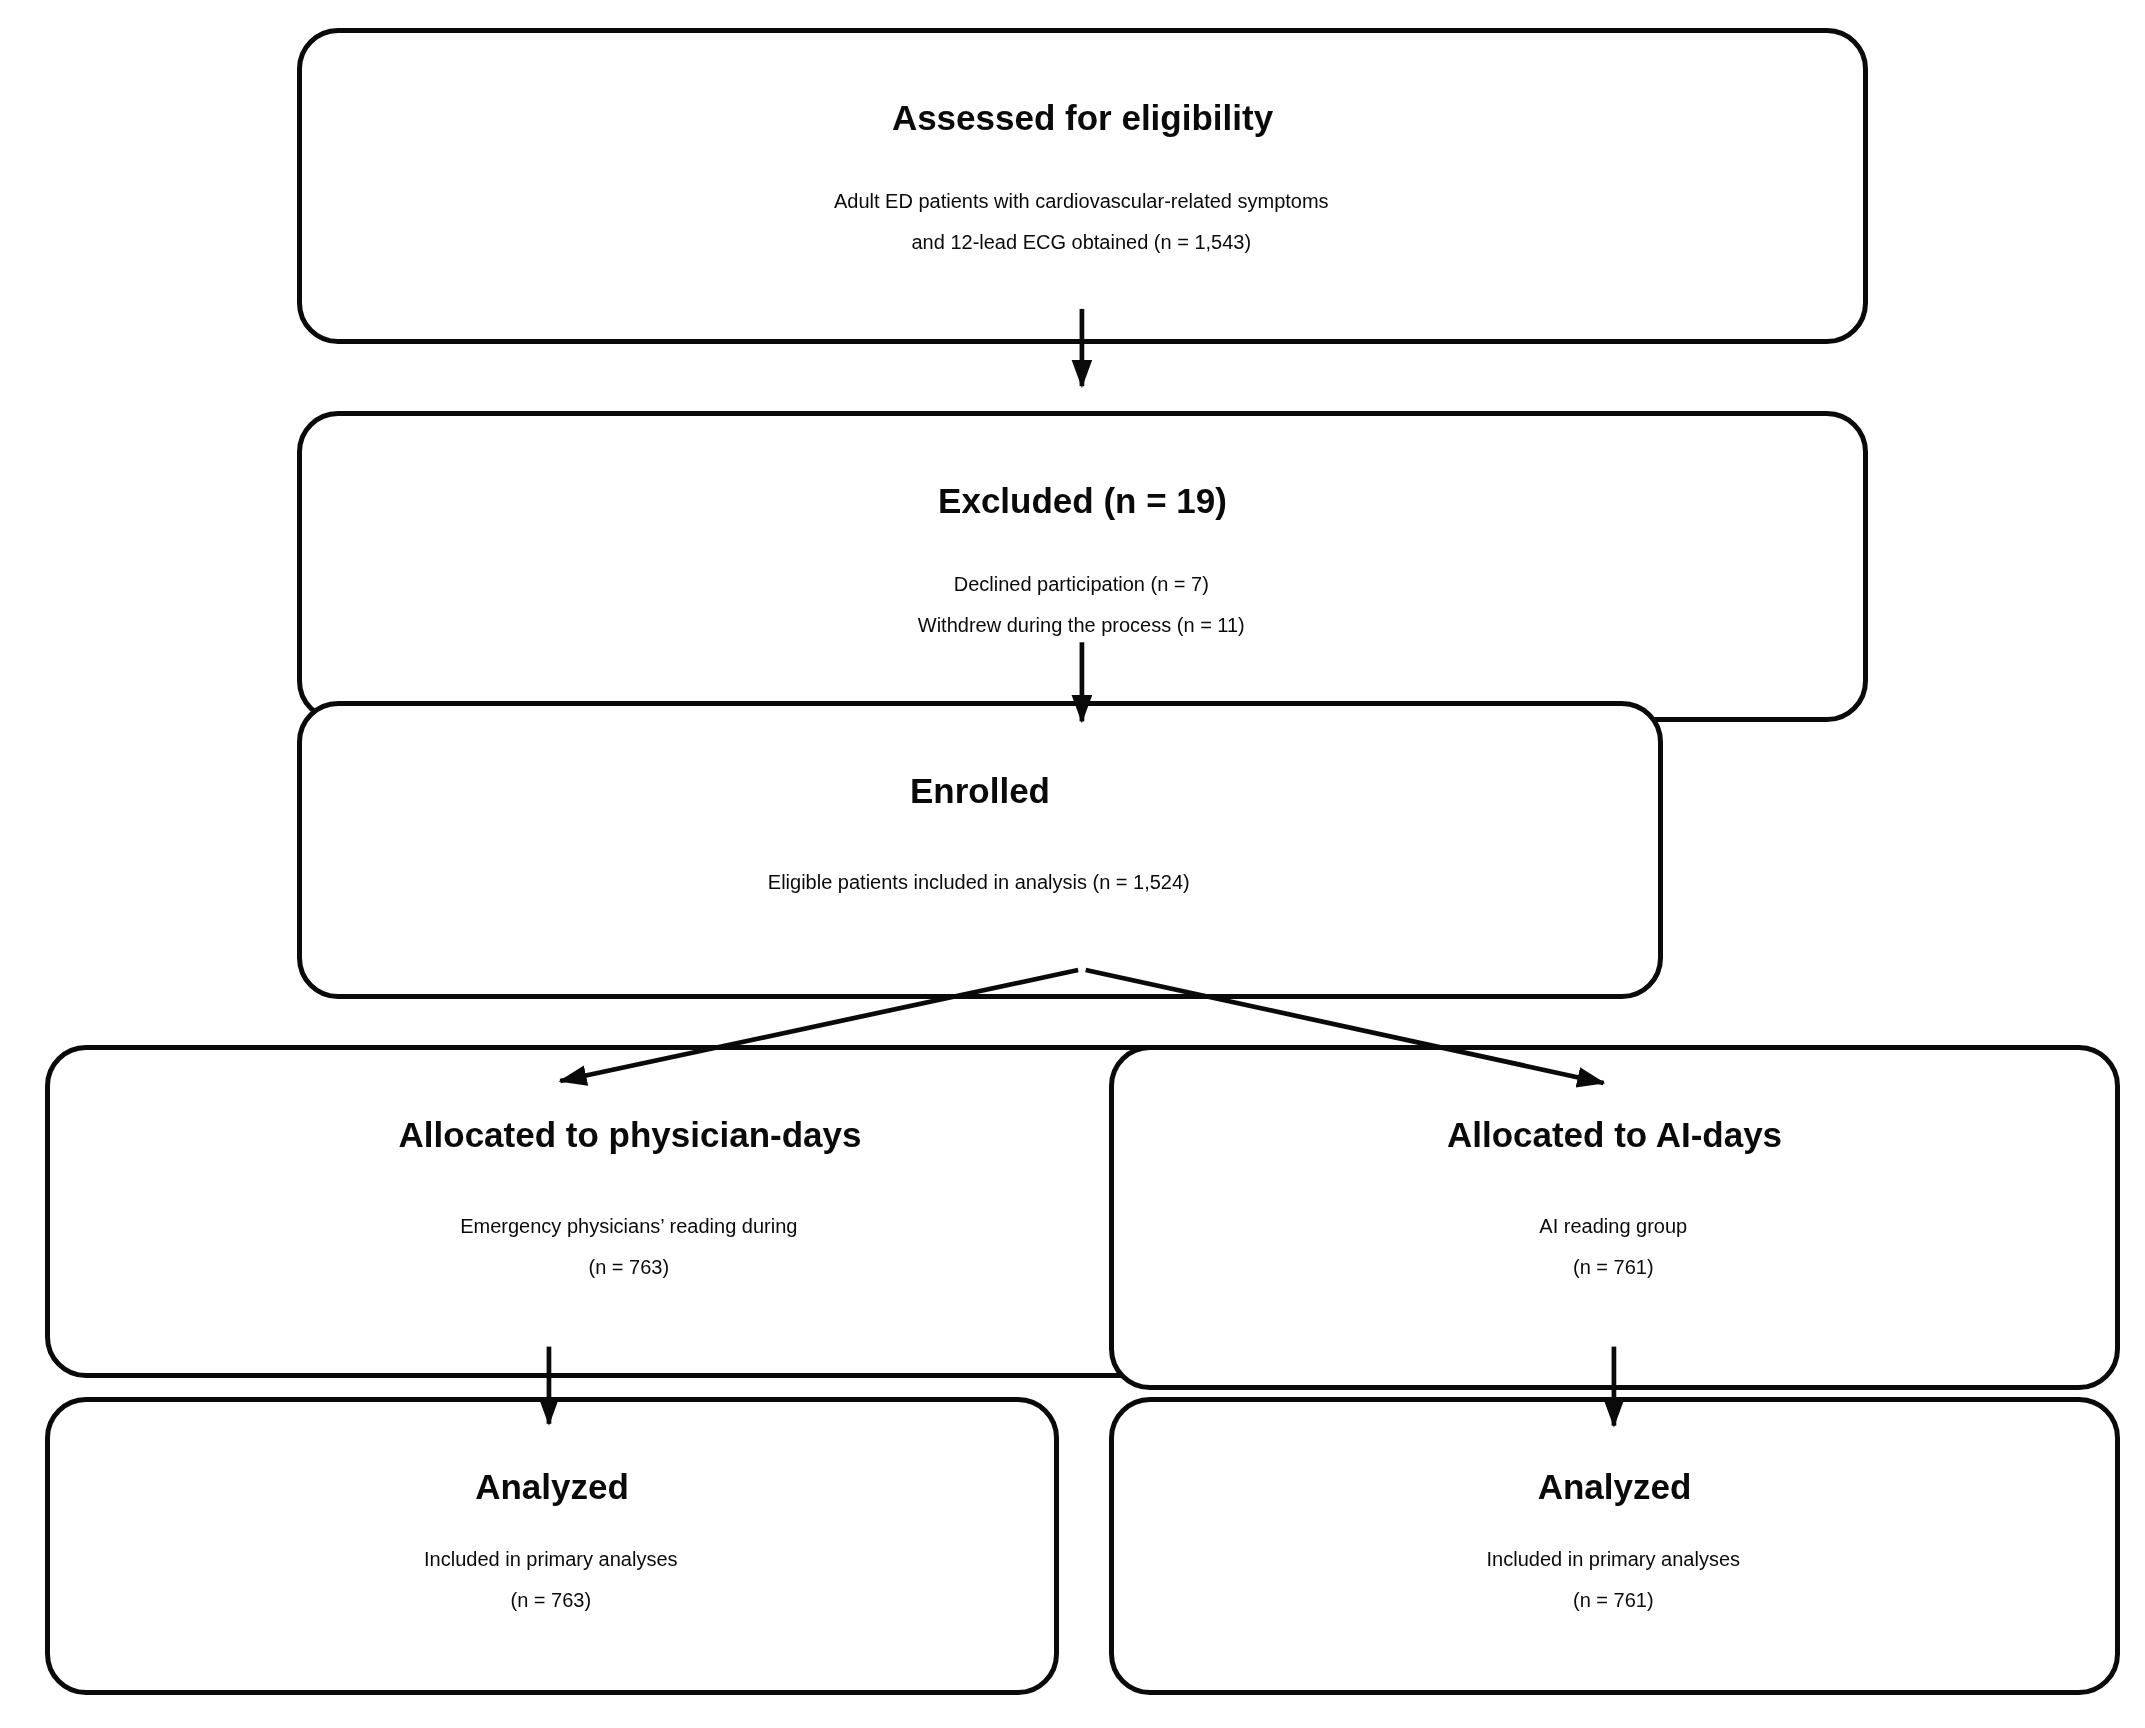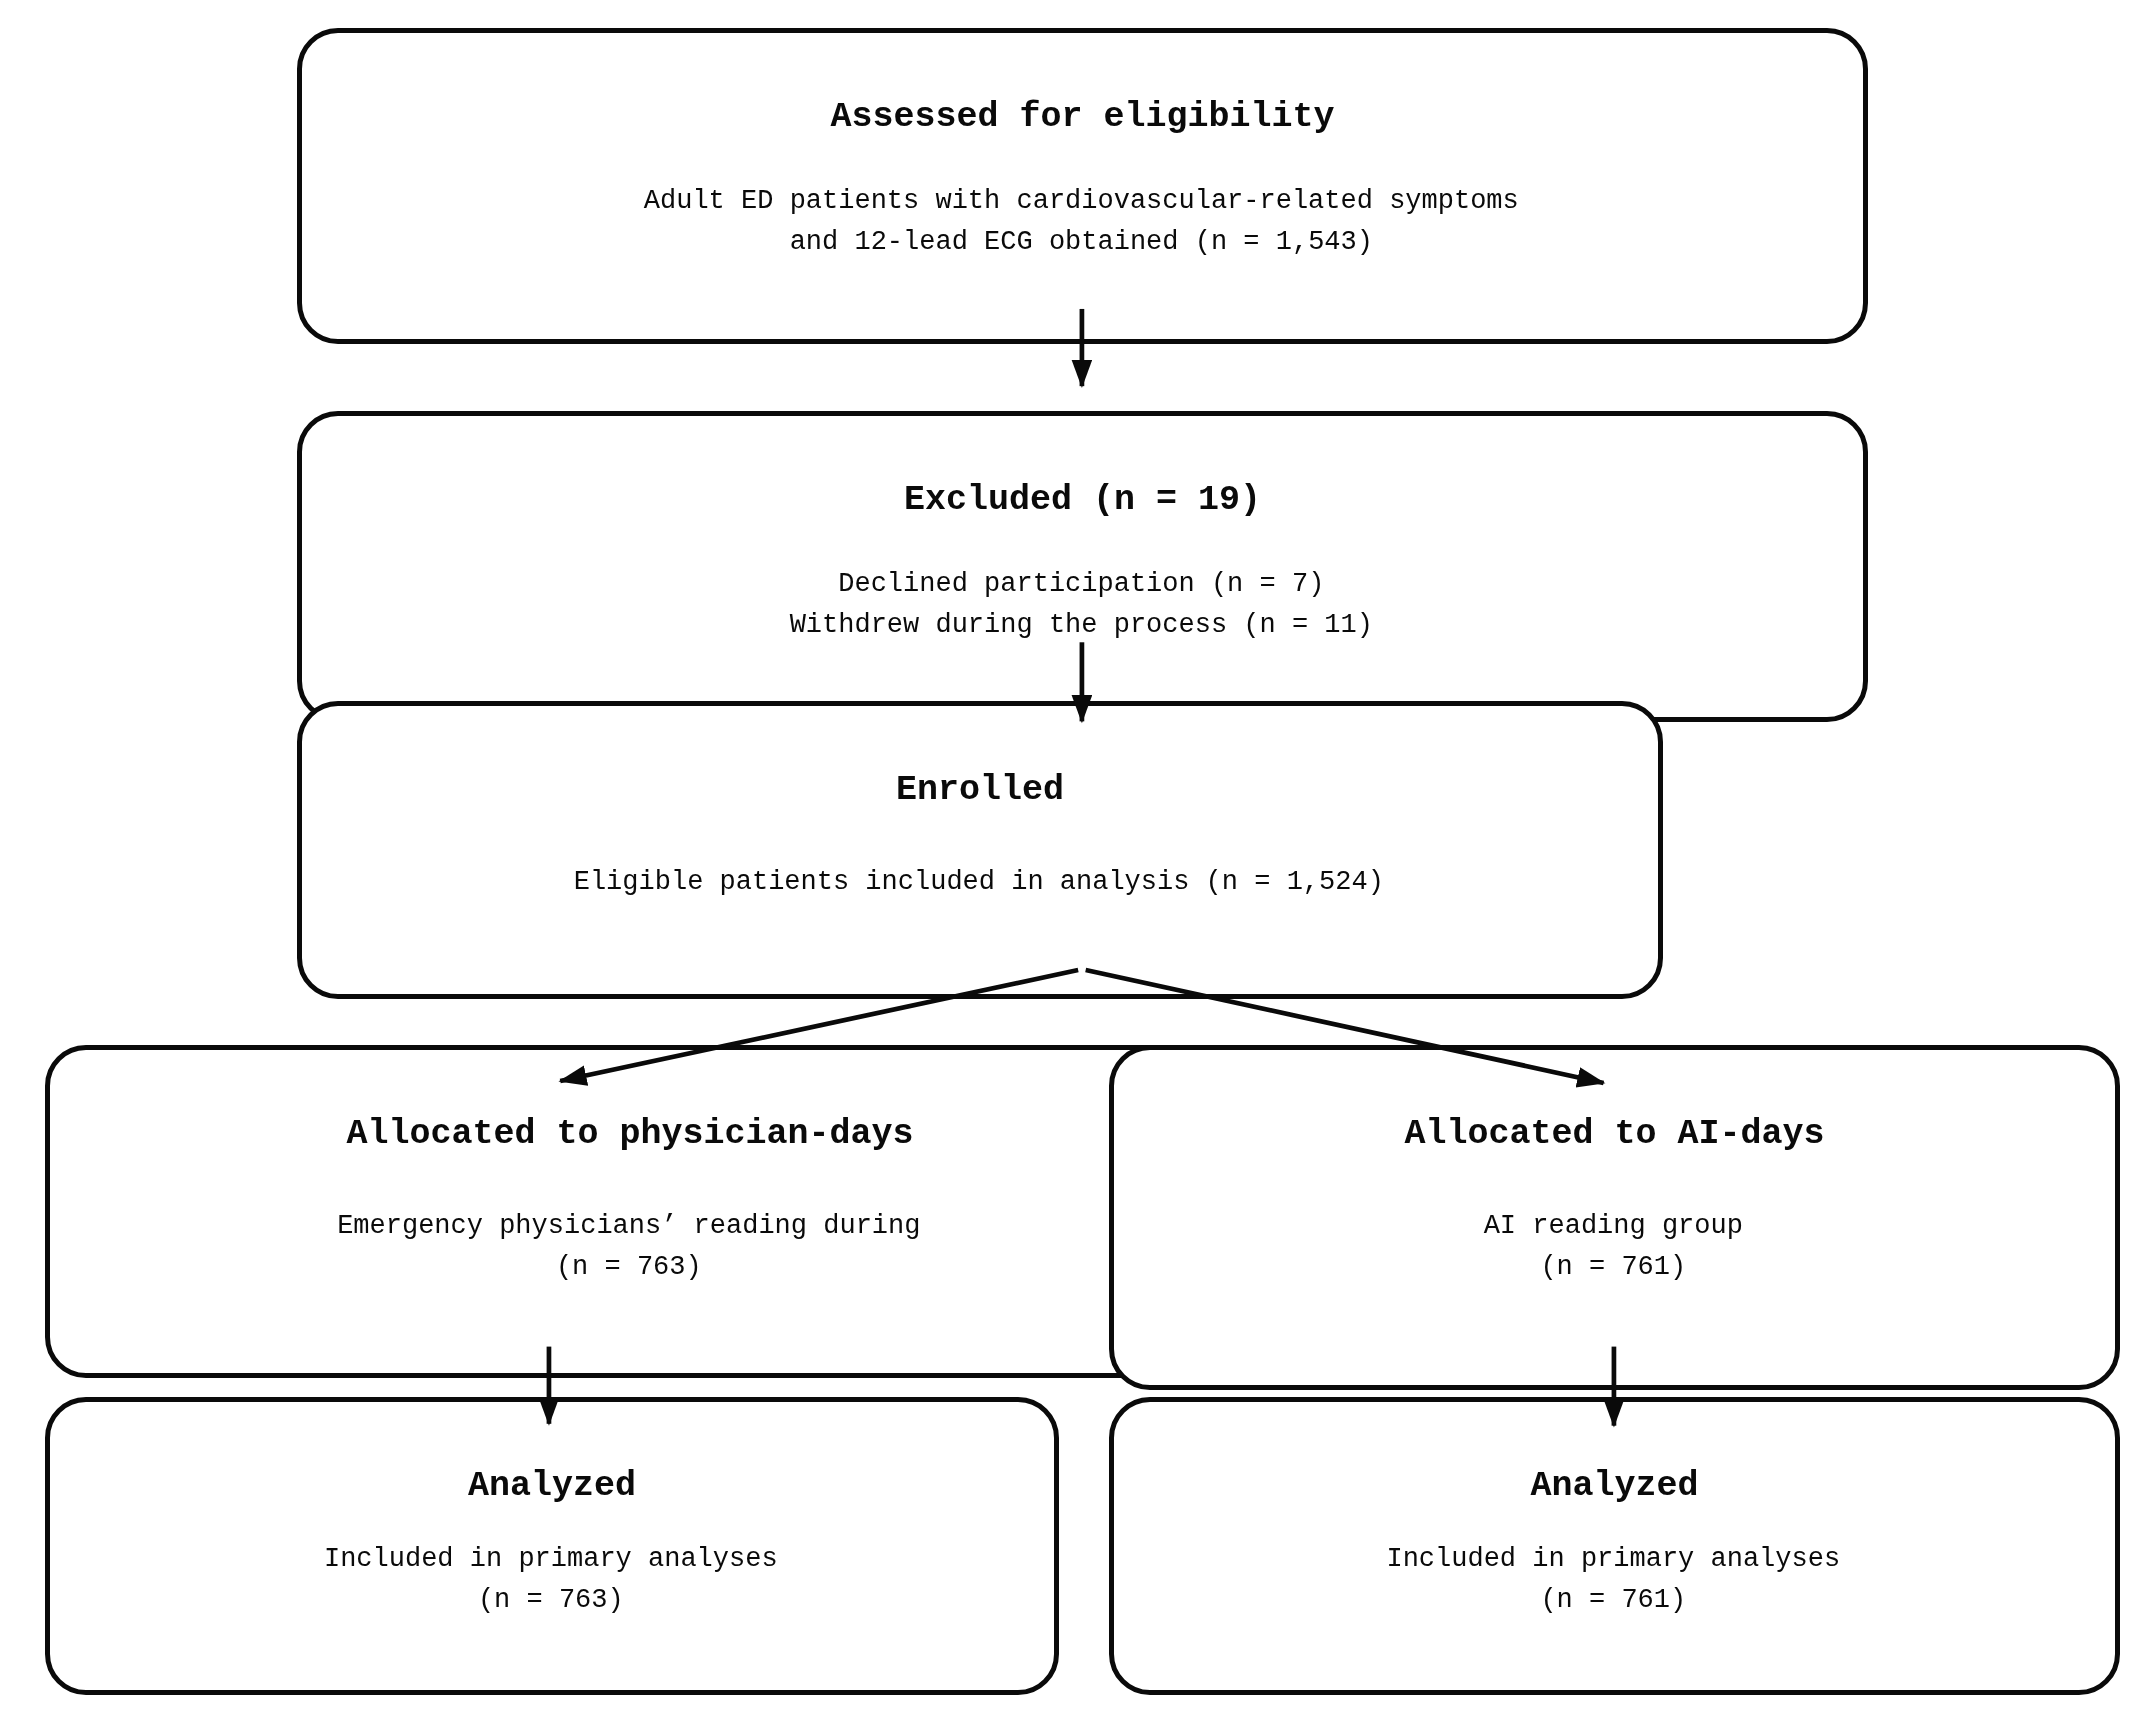--- a/index.html
+++ b/index.html
@@ -5,21 +5,21 @@
   html, body {
     margin: 0;
     padding: 0;
     background: #ffffff;
   }
   .canvas {
     position: relative;
     width: 2145px;
     height: 1729px;
     background: #ffffff;
-    font-family: Liberation Mono, monospace;
+    font-family: Liberation Sans, sans-serif;
     color: #0a0a0a;
   }
   .connectors {
     position: absolute;
     left: 0;
     top: 0;
     width: 100%;
     height: 100%;
     pointer-events: none;
   }
@@ -43,21 +43,21 @@
     top: 64px;
     font-size: 35px;
     font-weight: bold;
     line-height: 41px;
   }
   .box-body {
     position: absolute;
     left: 22.6px;
     right: 25px;
     top: 148px;
-    font-size: 27px;
+    font-size: 20px;
     line-height: 41px;
   }
   .box--enrolled .box-body { top: 156px; }
   .box--alloc .box-body    { top: 156px; }
   .box--analyzed .box-body { top: 137px; }
 
   .box--assessed      { left: 297px;  top: 28px;   width: 1571px; height: 316px; }
   .box--excluded      { left: 297px;  top: 367px;  width: 1571px; height: 311px; margin-top: 44px; }
   .box--enrolled      { left: 297px;  top: 701px;  width: 1366px; height: 298px; }
   .box--alloc-phys    { left: 45px;   top: 1045px; width: 1170px; height: 333px; }

